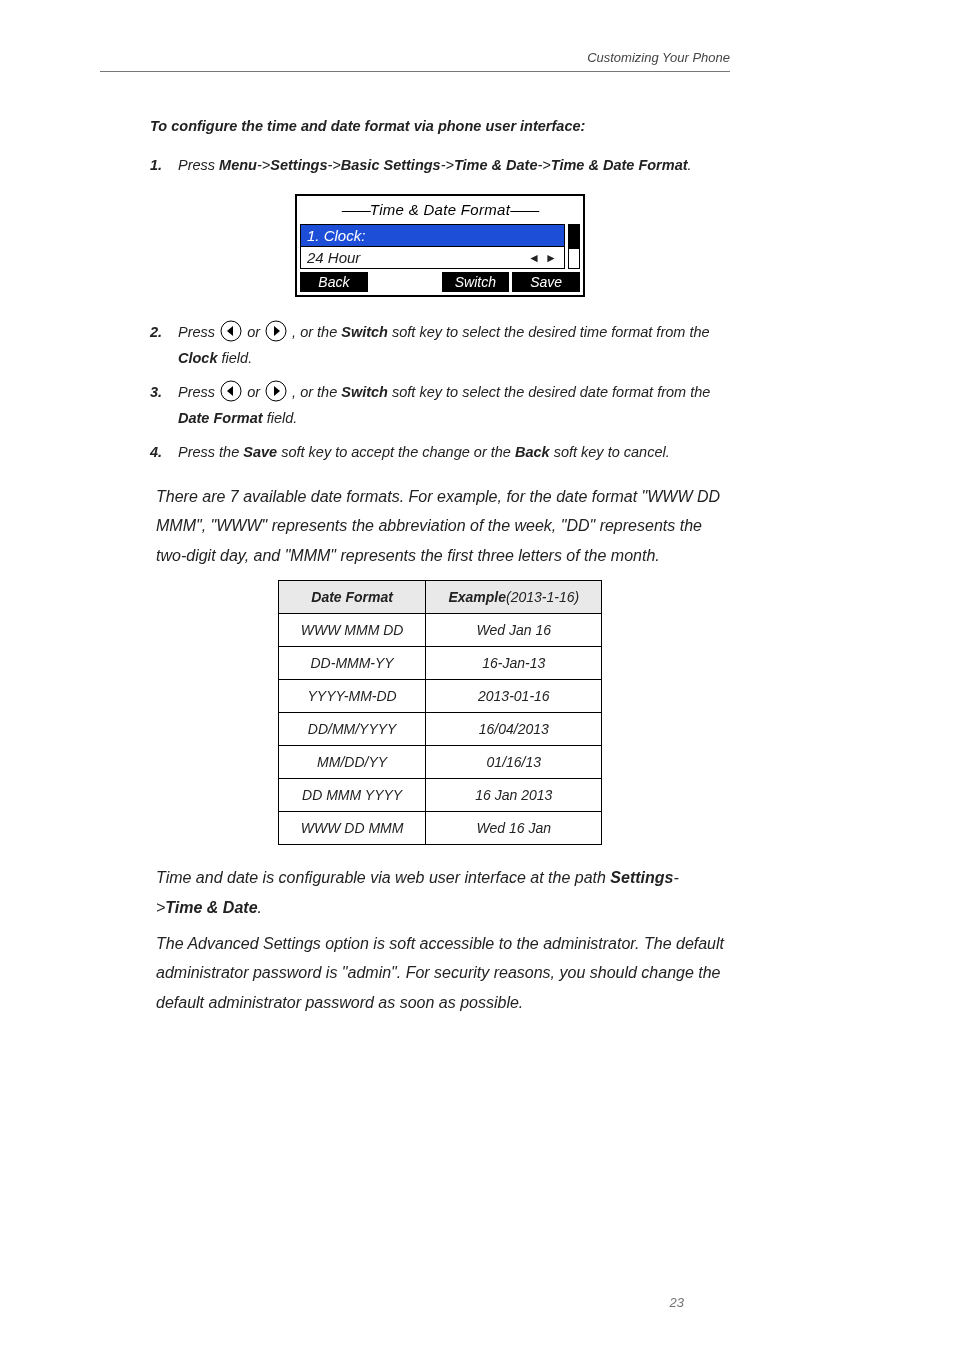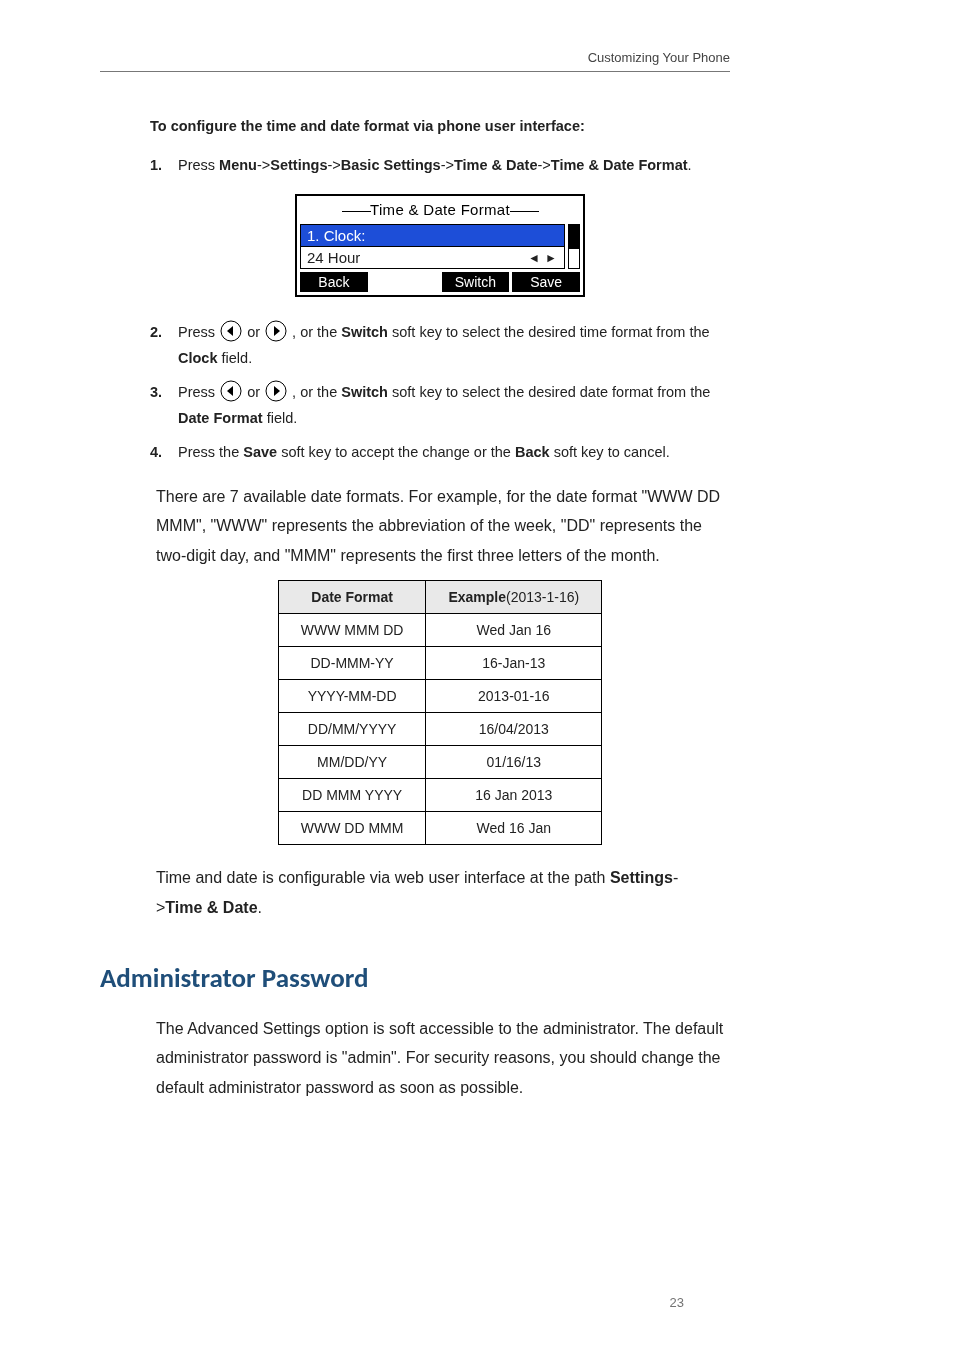--- a/index.html
+++ b/index.html
@@ -8,20 +8,21 @@
     background: #fff;
     font-family: "Century Gothic", "Avant Garde", Futura, Arial, sans-serif;
     color: #222;
   }
   .page {
     width: 784px;
     min-height: 1350px;
     box-sizing: border-box;
     padding: 50px 54px 60px 100px;
     position: relative;
+    font-style: italic;
   }
   .running-head {
     text-align: right;
     font-size: 13px;
     color: #444;
     border-bottom: 1px solid #777;
     padding-bottom: 6px;
     margin-bottom: 46px;
   }
   .content {
@@ -290,20 +291,19 @@
             <td>WWW DD MMM</td>
             <td>Wed 16 Jan</td>
           </tr>
       </tbody>
     </table>
 
     <p class="body-text">
       <span>Time and date is configurable via web user interface at the path </span><b>Settings</b><span>-&gt;</span><b>Time &amp; Date</b><span>.</span>
     </p>
 
-    <h1 class="section">Administrator Password</h1>
 
     <p class="body-text">The Advanced Settings option is soft accessible to the administrator. The default administrator password is "admin". For security reasons, you should change the default administrator password as soon as possible.</p>
 
   </div>
 
   <div class="pagenum">23</div>
 </div>
 
 </body></html>

